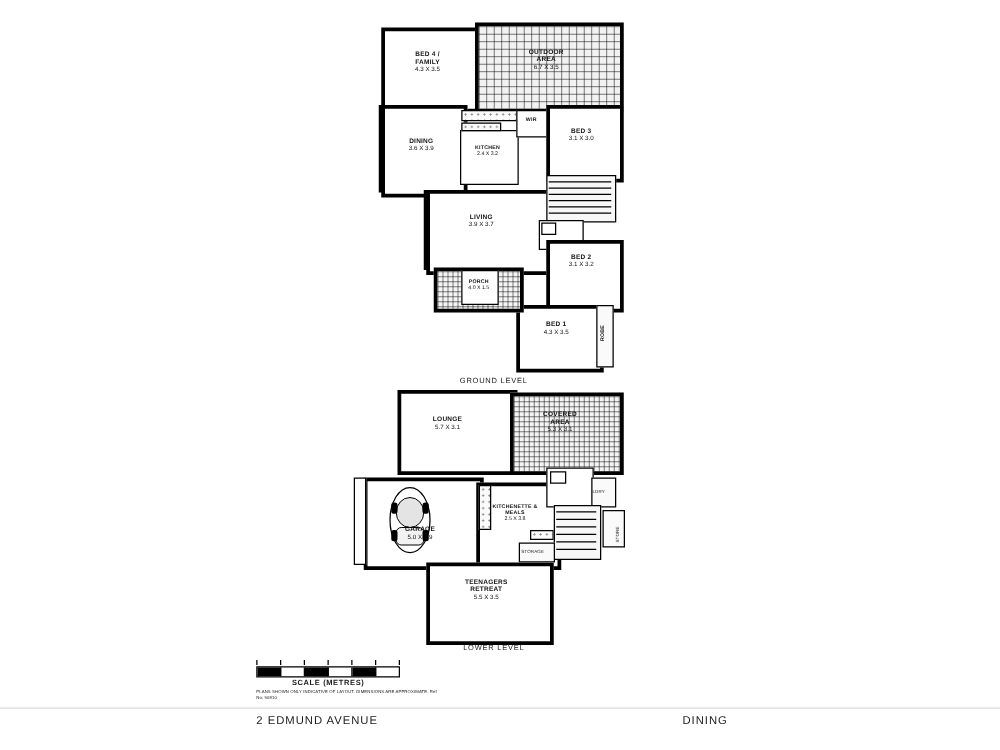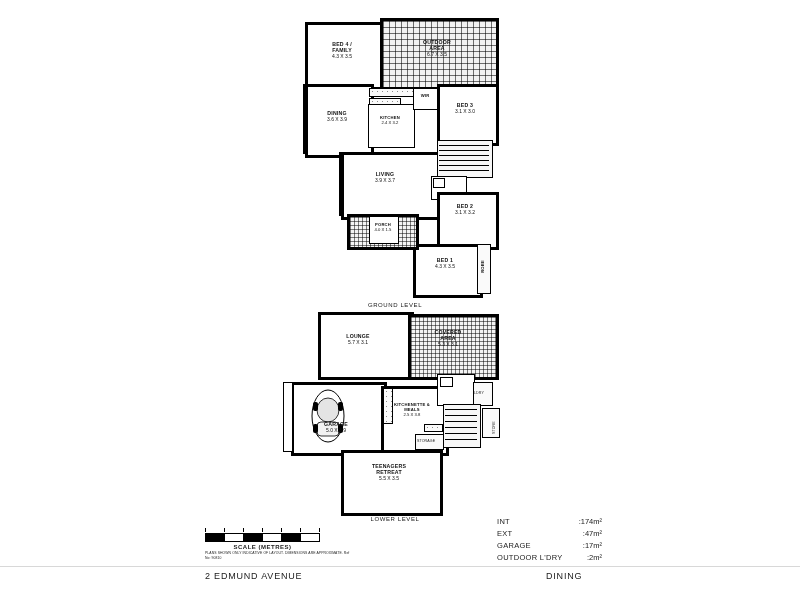--- a/index.html
+++ b/index.html
@@ -271,36 +271,18 @@
       <div></div>
         <div class="on"></div>
         <div></div>
     </div>
     <div class="scaletitle">SCALE (METRES)</div>
   </div>
 
   <div class="disclaimer">PLANS SHOWN ONLY INDICATIVE OF LAYOUT. DIMENSIONS ARE APPROXIMATE.
 Ref No: 90810</div>
 
-  <div class="areas">
-    <div class="row">
-      <span class="k">INT</span>
-      <span class="v">:174m²</span>
-    </div>
-    <div class="row">
-      <span class="k">EXT</span>
-      <span class="v">:47m²</span>
-    </div>
-    <div class="row">
-      <span class="k">GARAGE</span>
-      <span class="v">:17m²</span>
-    </div>
-    <div class="row">
-      <span class="k">OUTDOOR L'DRY</span>
-      <span class="v">:2m²</span>
-    </div>
-  </div>
 
   <div class="footer-rule"></div>
   <div class="addr">2 EDMUND AVENUE</div>
   <div class="suburb">DINING</div>
 
 </div>
 
 </body></html>

